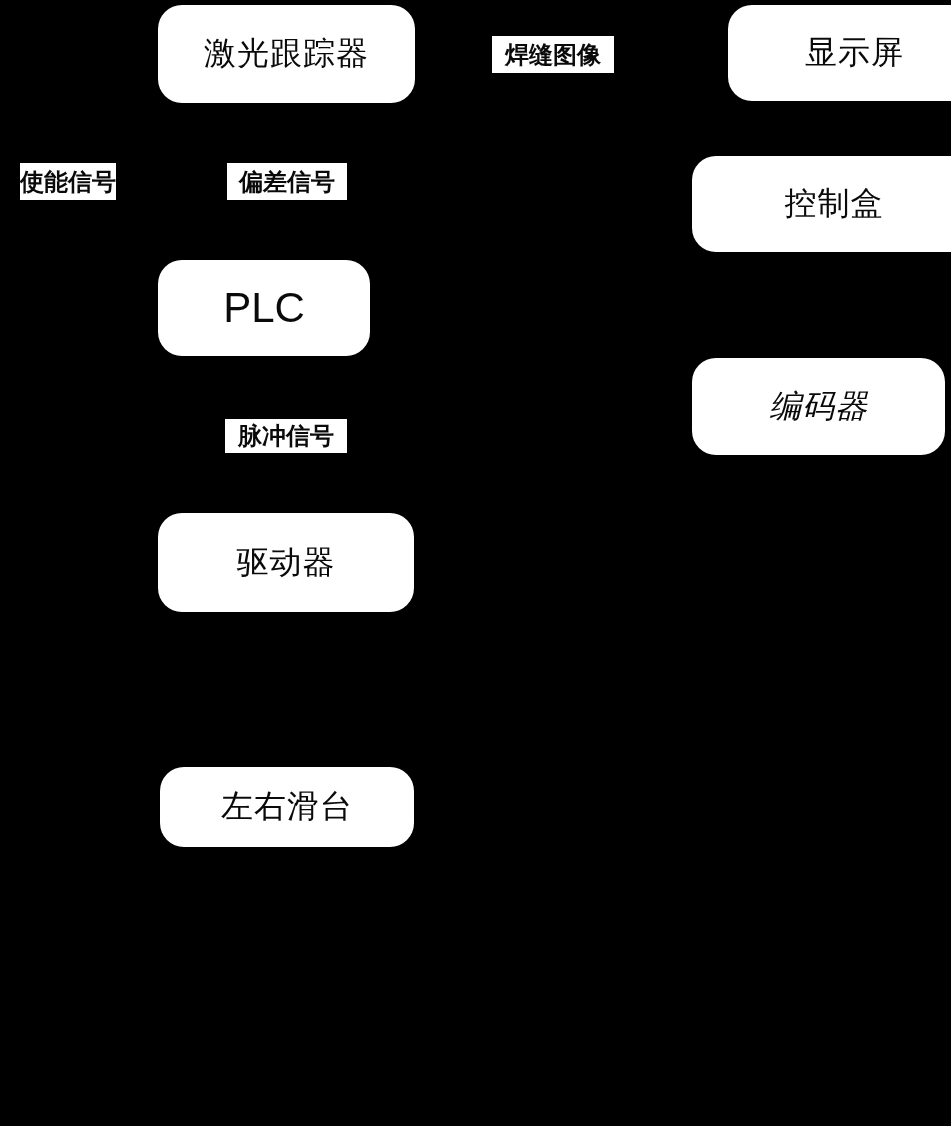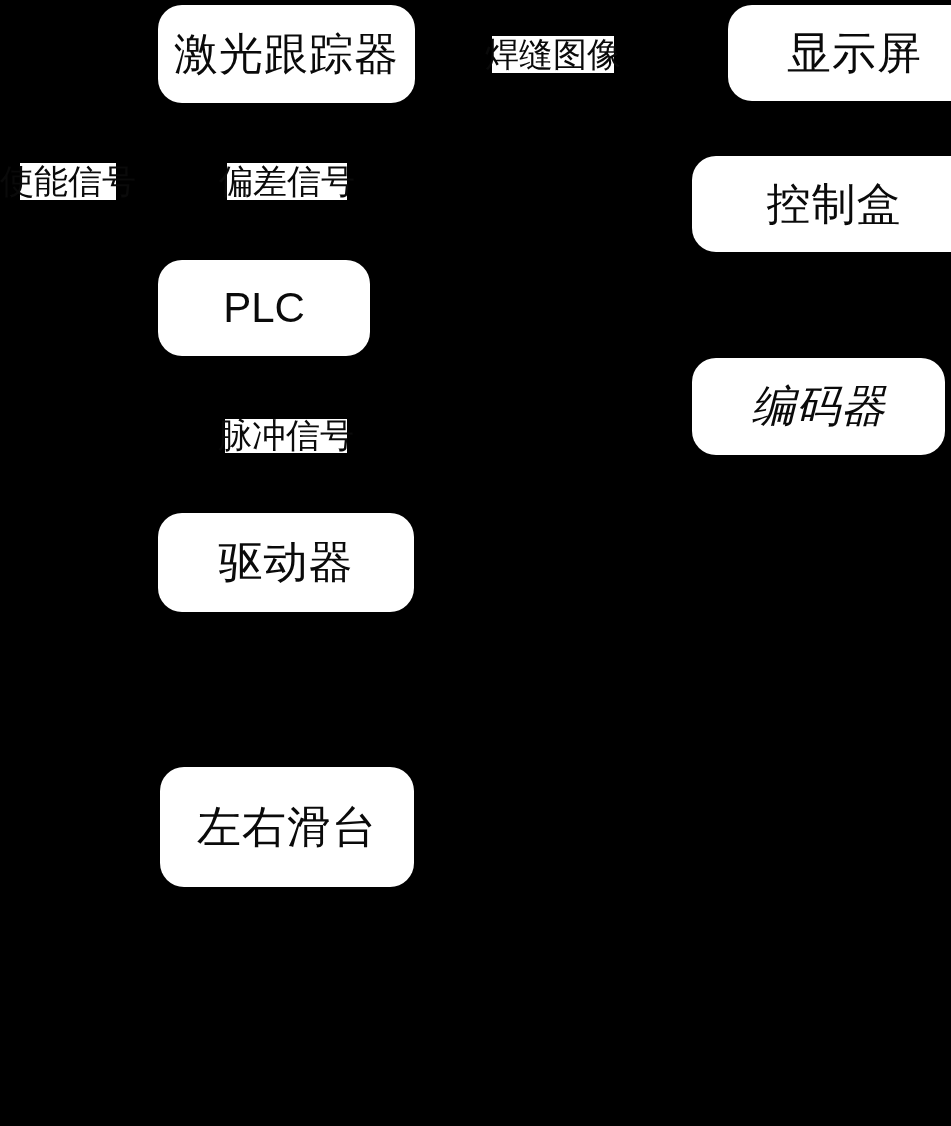--- a/index.html
+++ b/index.html
@@ -17,48 +17,48 @@
     background:var(--background);
     overflow:hidden;
     font-family:"Liberation Sans","DejaVu Sans",sans-serif;
   }
   .node{
     position:absolute;
     background:var(--node-fill);
     border-radius:24px;
     display:flex;align-items:center;justify-content:center;
     color:var(--node-text);
-    font-size:44px;
+    font-size:32px;
     font-weight:500;
     letter-spacing:1px;
     white-space:nowrap;
   }
   .node.latin{font-size:42px;letter-spacing:0;}
   .signal-label{
     position:absolute;
     background:var(--label-bg);
     color:var(--label-text);
     display:flex;align-items:center;justify-content:center;
-    font-size:34px;
-    font-weight:400;
+    font-size:24px;
+    font-weight:700;
     white-space:nowrap;
   }
 </style>
 </head>
 <body>
 
 <div class="canvas">
 
   <div class="node" style="left:158px;top:5px;width:257px;height:98px;">激光跟踪器</div>
 
   <div class="node latin" style="left:158px;top:260px;width:212px;height:96px;">PLC</div>
 
   <div class="node" style="left:158px;top:513px;width:256px;height:99px;">驱动器</div>
 
-  <div class="node" style="left:160px;top:767px;width:254px;height:120px;">左右滑台</div>
+  <div class="node" style="left:160px;top:767px;width:254px;height:80px;">左右滑台</div>
 
 
   <div class="node" style="left:692px;top:5px;width:253px;height:96px;margin-left:36px;">显示屏</div>
 
   <div class="node" style="left:692px;top:156px;width:284px;height:96px;">控制盒</div>
 
   <div class="node" style="left:692px;top:358px;width:253px;height:97px;font-style:italic;">编码器</div>
 
   <div class="signal-label" style="left:492px;top:36px;width:122px;height:37px;">焊缝图像</div>
 

